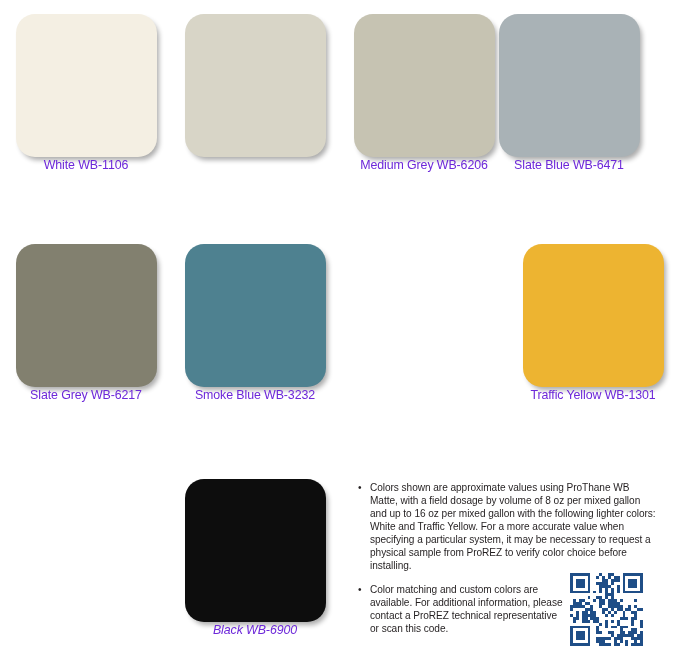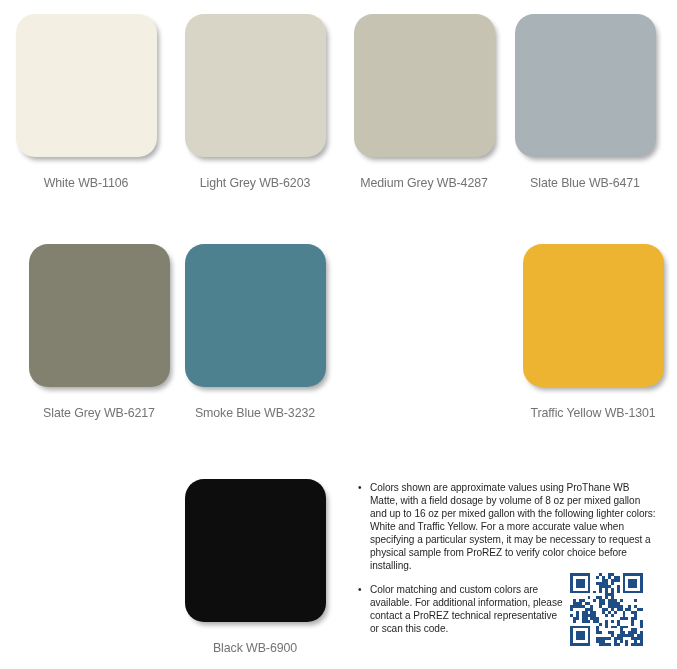--- a/index.html
+++ b/index.html
@@ -42,25 +42,25 @@
   .swatch-chip {
     width: 141px;
     height: 143px;
     margin: 0 auto;
     border-radius: 19px;
     box-shadow: 3px 4px 5px -1px rgba(0, 0, 0, 0.33);
   }
 
   .swatch-label {
     display: block;
-    margin-top: 19px;
+    margin-top: 1px;
     font-size: 12.4px;
     line-height: 14px;
     letter-spacing: -0.1px;
-    color: #737373;
+    color: #6d28d9;
     white-space: nowrap;
   }
 
   
   .notes {
     position: absolute;
     left: 358px;
     top: 481px;
     width: 300px;
   }
@@ -117,43 +117,42 @@
 
 <div id="chart">
 
   <div class="swatch-grid">
       <div class="swatch-cell" style="left: 1px; top: 14px;">
         <div class="swatch-chip" style="background: rgb(244, 239, 227);"></div>
         <span class="swatch-label">White WB-1106</span>
       </div>
       <div class="swatch-cell" style="left: 170px; top: 14px;">
         <div class="swatch-chip" style="background: rgb(216, 213, 199);"></div>
-        <span class="swatch-label">Light Grey WB-6203</span>
       </div>
       <div class="swatch-cell" style="left: 339px; top: 14px;">
         <div class="swatch-chip" style="background: rgb(198, 195, 178);"></div>
-        <span class="swatch-label">Medium Grey WB-4287</span>
-      </div>
-      <div class="swatch-cell" style="left: 500px; top: 14px;">
+        <span class="swatch-label">Medium Grey WB-6206</span>
+      </div>
+      <div class="swatch-cell" style="left: 484px; top: 14px;">
         <div class="swatch-chip" style="background: rgb(169, 178, 182);"></div>
         <span class="swatch-label">Slate Blue WB-6471</span>
       </div>
-      <div class="swatch-cell" style="left: 14px; top: 244px;">
+      <div class="swatch-cell" style="left: 1px; top: 244px;">
         <div class="swatch-chip" style="background: rgb(130, 128, 111);"></div>
         <span class="swatch-label">Slate Grey WB-6217</span>
       </div>
       <div class="swatch-cell" style="left: 170px; top: 244px;">
         <div class="swatch-chip" style="background: rgb(78, 129, 144);"></div>
         <span class="swatch-label">Smoke Blue WB-3232</span>
       </div>
       <div class="swatch-cell" style="left: 508px; top: 244px;">
         <div class="swatch-chip" style="background: rgb(237, 180, 49);"></div>
         <span class="swatch-label">Traffic Yellow WB-1301</span>
       </div>
-      <div class="swatch-cell" style="left: 170px; top: 479px;">
+      <div class="swatch-cell" style="left: 170px; top: 479px; font-style: italic;">
         <div class="swatch-chip" style="background: rgb(13, 13, 13);"></div>
         <span class="swatch-label">Black WB-6900</span>
       </div>
     </div>
 
   <div class="notes">
 
     <div class="note note-1">
       <span class="note-bullet">•</span><span>Colors shown are approximate values using ProThane WB Matte, with a field dosage by volume of 8 oz per mixed gallon and up to 16 oz per mixed gallon with the following lighter colors: White and Traffic Yellow. For a more accurate value when specifying a particular system, it may be necessary to request a physical sample from </span><span class="note-brand">ProREZ</span><span> to verify color choice before installing.</span>
     </div>

